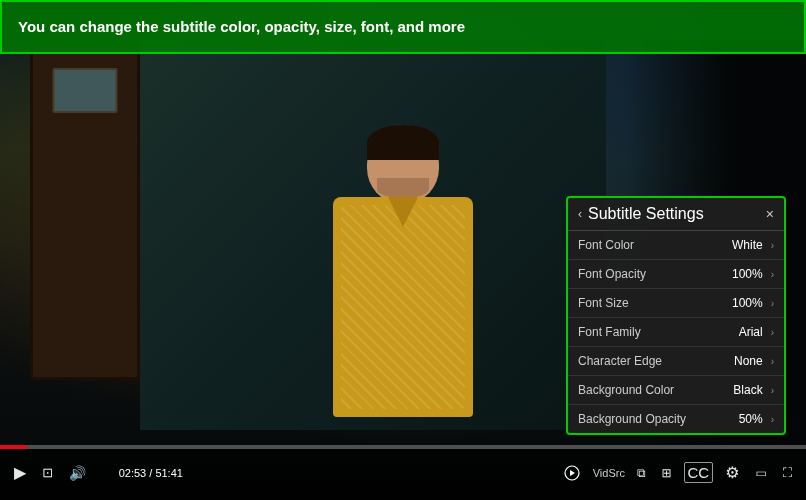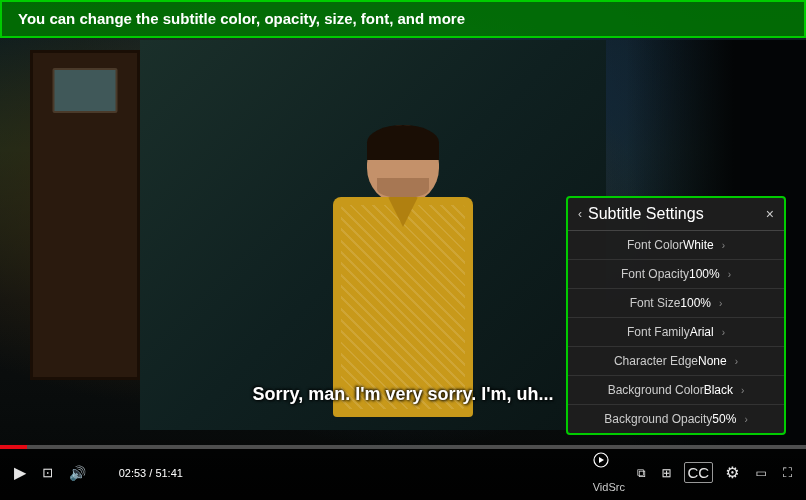--- a/index.html
+++ b/index.html
@@ -32,21 +32,21 @@
     }
 
     
     .top-banner {
       position: absolute;
       top: 0;
       left: 0;
       right: 0;
       background: rgba(0, 120, 0, 0.85);
       border: 2px solid #00cc00;
-      padding: 8px 16px;
+      padding: 16px 16px;
       z-index: 10;
     }
 
     .top-banner-text {
       color: #ffffff;
       font-size: 15px;
       font-weight: bold;
       text-align: center;
       font-family: Arial, sans-serif;
     }
@@ -114,22 +114,22 @@
       white-space: nowrap;
       margin: 0 20px;
     }
 
     .spacer { flex: 1; }
 
     .vidsrc-badge {
       color: #fff;
       font-size: 11px;
       display: flex;
+      align-items: center;
       gap: 13px;
-      flex-direction: column;
     }
 
     
     .subtitle-panel {
       position: absolute;
       right: 20px;
       bottom: 65px;
       width: 220px;
       background: rgba(30, 30, 30, 0.97);
       border: 2px solid #00cc00;
@@ -172,21 +172,21 @@
       color: #ccc;
       cursor: pointer;
       font-size: 14px;
       padding: 0;
       line-height: 1;
     }
 
     .panel-row {
       display: flex;
       align-items: center;
-      justify-content: center;
+      justify-content: space-between;
       padding: 7px 10px;
       border-bottom: 1px solid #333;
       cursor: pointer;
     }
 
     .panel-row:last-child {
       border-bottom: none;
     }
 
     .row-label {
@@ -236,21 +236,20 @@
       </div>
     </div>
   </div>
 
   <div style="position:absolute;right:0;top:40px;bottom:55px;width:180px;background:linear-gradient(to left,#030506 40%,transparent);z-index:3;"></div>
 
   <div class="top-banner">
     <span class="top-banner-text">You can change the subtitle color, opacity, size, font, and more</span>
   </div>
 
-  <div class="subtitle-text">Sorry, man. I'm very sorry. I'm, uh...</div>
 
   <div class="subtitle-panel">
     <div class="panel-header">
       <button class="panel-back-btn">‹</button>
       <span class="panel-title">Subtitle Settings</span>
       <button class="panel-close-btn">×</button>
     </div>
 
     <div class="panel-row">
       <span class="row-label">Font Color</span>

